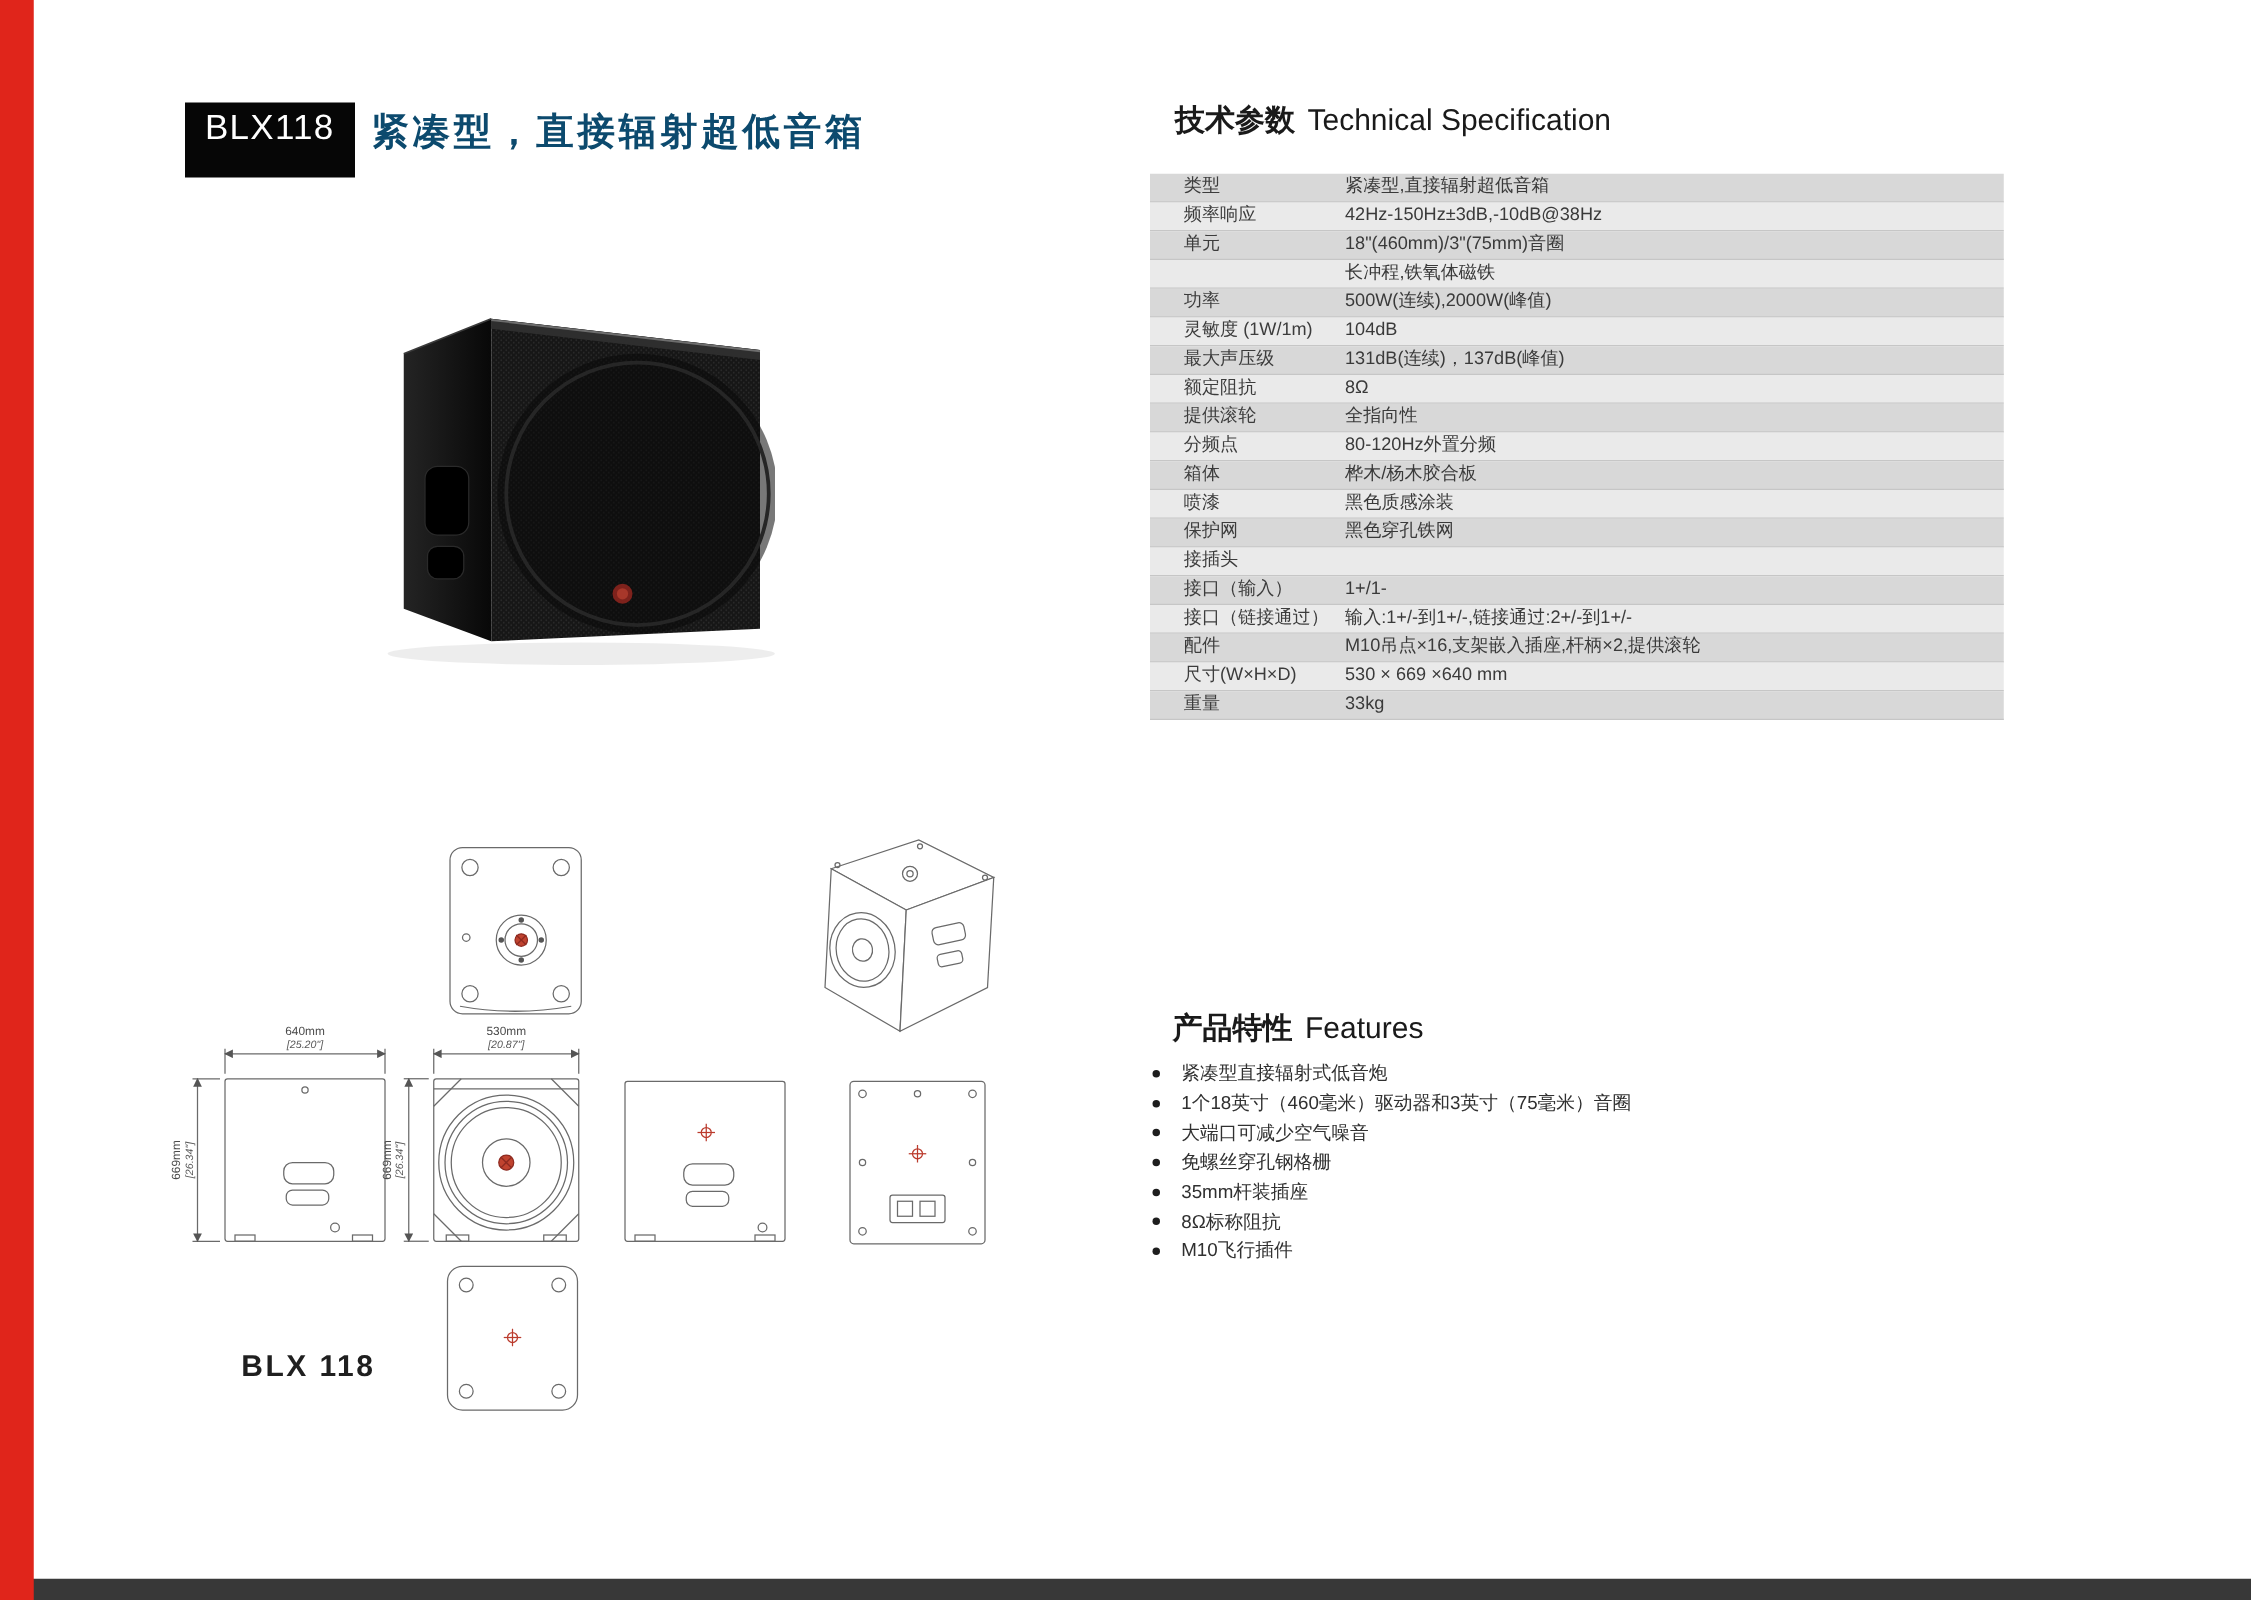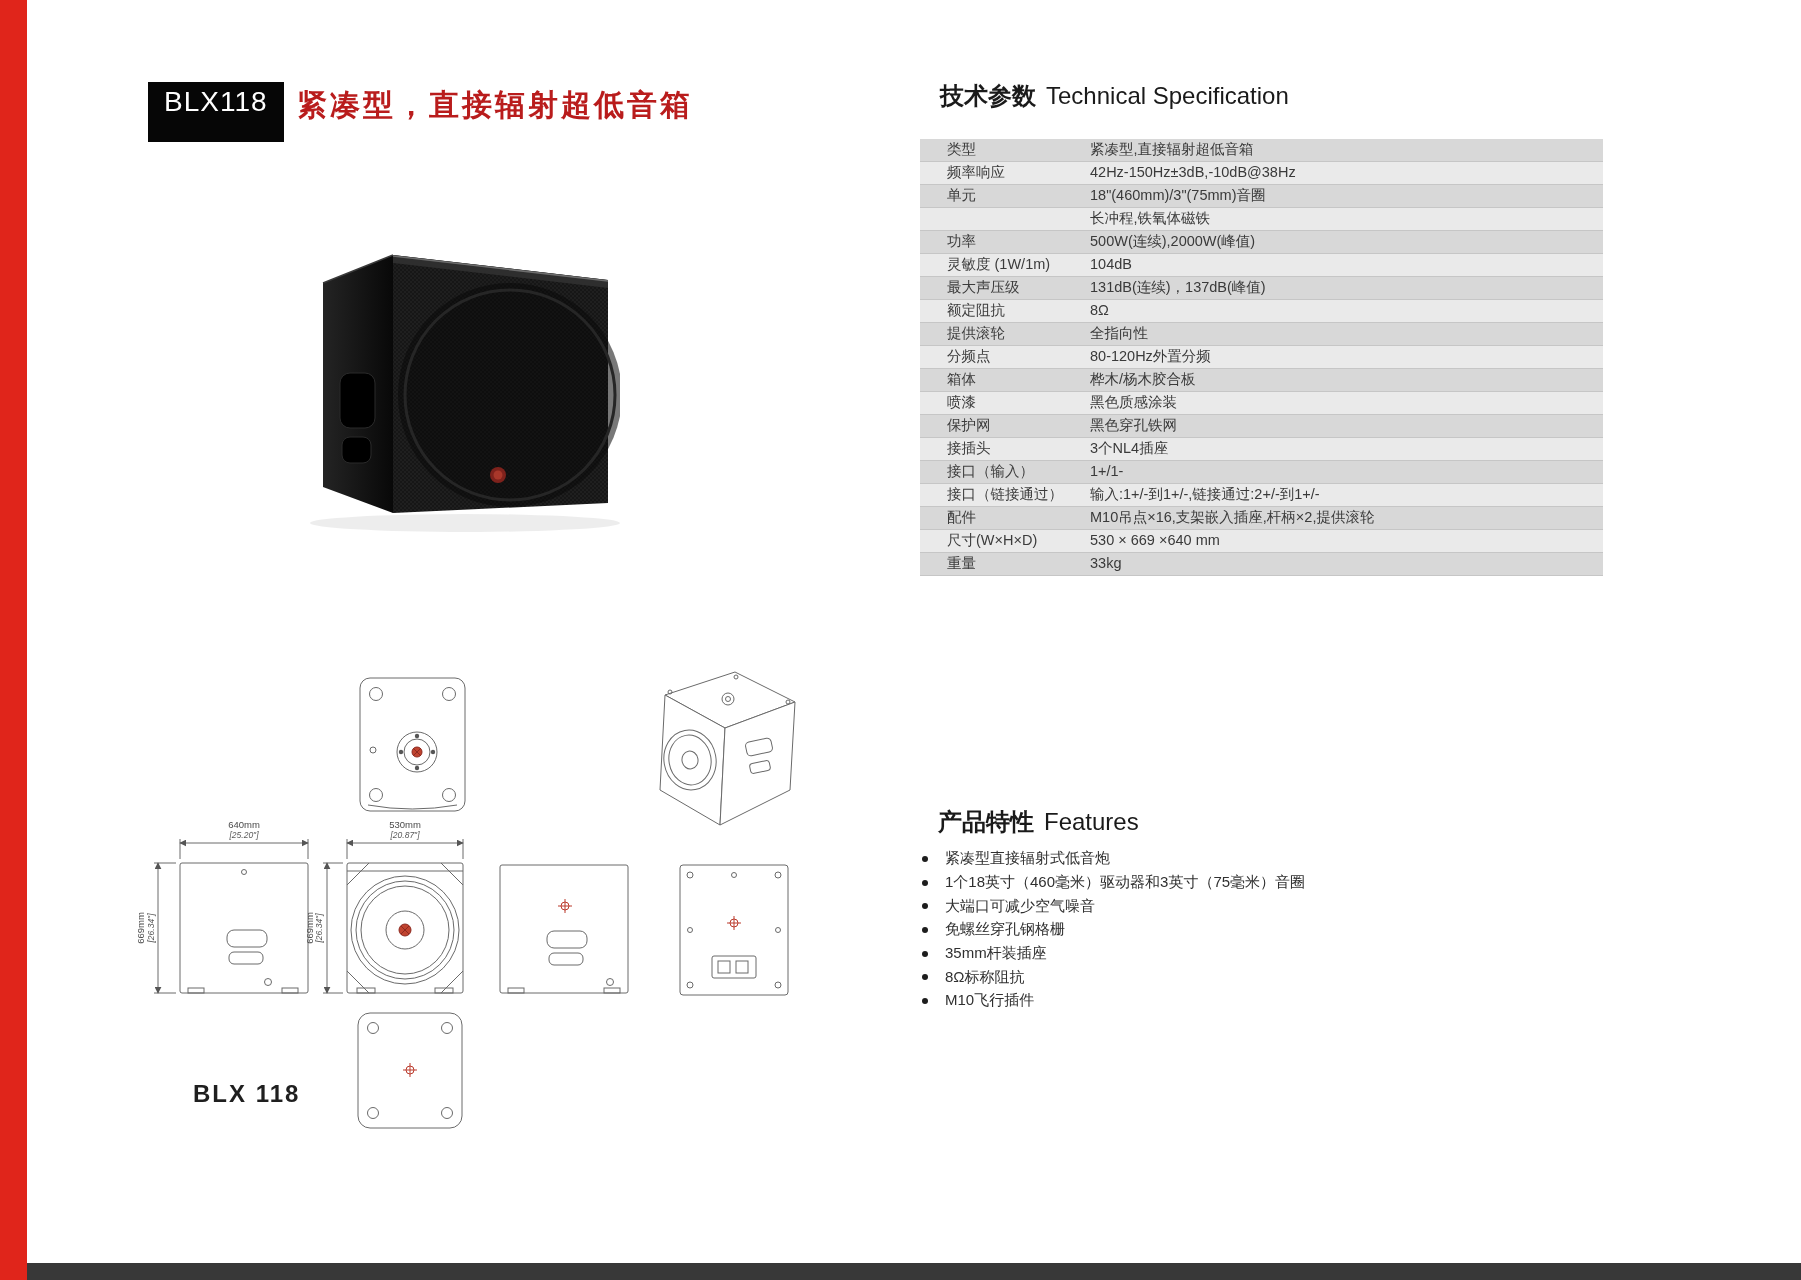--- a/index.html
+++ b/index.html
@@ -5,31 +5,31 @@
   html,body{margin:0;padding:0;background:#888;}
   .canvas{position:relative;width:1801px;height:1280px;background:#ffffff;overflow:hidden;
           font-family:"Liberation Sans",sans-serif;}
   .abs{position:absolute;}
   
   .left-bar{left:0;top:0;width:27px;height:1280px;z-index:6;}
   .footer-bar{left:0;bottom:0;width:1801px;height:17px;z-index:5;}
   
   .badge{left:148px;top:82px;background:#060606;color:#fff;font-size:28px;font-weight:400;
          letter-spacing:1px;padding:4px 16px 24px 16px;}
-  .cn-title{left:297px;top:85px;font-size:30px;font-weight:700;color:#b91c1c;letter-spacing:3px;}
+  .cn-title{left:297px;top:85px;font-size:30px;font-weight:700;color:#0c4a6e;letter-spacing:3px;}
   
   .sec-heading{font-size:24px;color:#1a1a1a;white-space:nowrap;}
   .sec-heading .cn{font-weight:600;margin-right:10px;margin-left:20px;}
   .sec-heading .en{font-weight:500;}
   .spec-heading{left:920px;top:80px;}
   .feat-heading{left:918px;top:806px;}
   
   .spec-table{left:920px;top:139px;width:683px;}
   .spec-row{display:flex;height:23px;line-height:21px;font-size:14.5px;
-            border-bottom:1px solid #c6c6c6;box-sizing:border-box;gap:14px;}
+            border-bottom:1px solid #c6c6c6;box-sizing:border-box;}
   .spec-row.odd{background:#d8d8d8;}
   .spec-row.even{background:#eaeaea;}
   .spec-label{flex:none;width:156px;padding-left:27px;box-sizing:border-box;color:#3c3c3c;}
   .spec-value{flex:1;color:#3a3a3a;}
   
   .feat-list{left:918px;top:847px;list-style:none;margin:0;padding:0;}
   .feat-list li{display:flex;align-items:center;height:23.7px;font-size:15px;color:#303030;}
   .feat-dot{width:6px;height:6px;border-radius:50%;background:#1d1d1d;margin:0 17px 0 4px;flex:none;}
   
   .blx-label{left:193px;top:1080px;font-size:24px;font-weight:700;color:#1f1f1f;letter-spacing:2px;}
@@ -132,21 +132,20 @@
       <div class="spec-row even">
         <span class="spec-label">喷漆</span>
         <span class="spec-value">黑色质感涂装</span>
       </div>
       <div class="spec-row odd">
         <span class="spec-label">保护网</span>
         <span class="spec-value">黑色穿孔铁网</span>
       </div>
       <div class="spec-row even">
         <span class="spec-label">接插头</span>
-        <span class="spec-value">3个NL4插座</span>
       </div>
       <div class="spec-row odd">
         <span class="spec-label">接口（输入）</span>
         <span class="spec-value">1+/1-</span>
       </div>
       <div class="spec-row even">
         <span class="spec-label">接口（链接通过）</span>
         <span class="spec-value">输入:1+/-到1+/-,链接通过:2+/-到1+/-</span>
       </div>
       <div class="spec-row odd">

